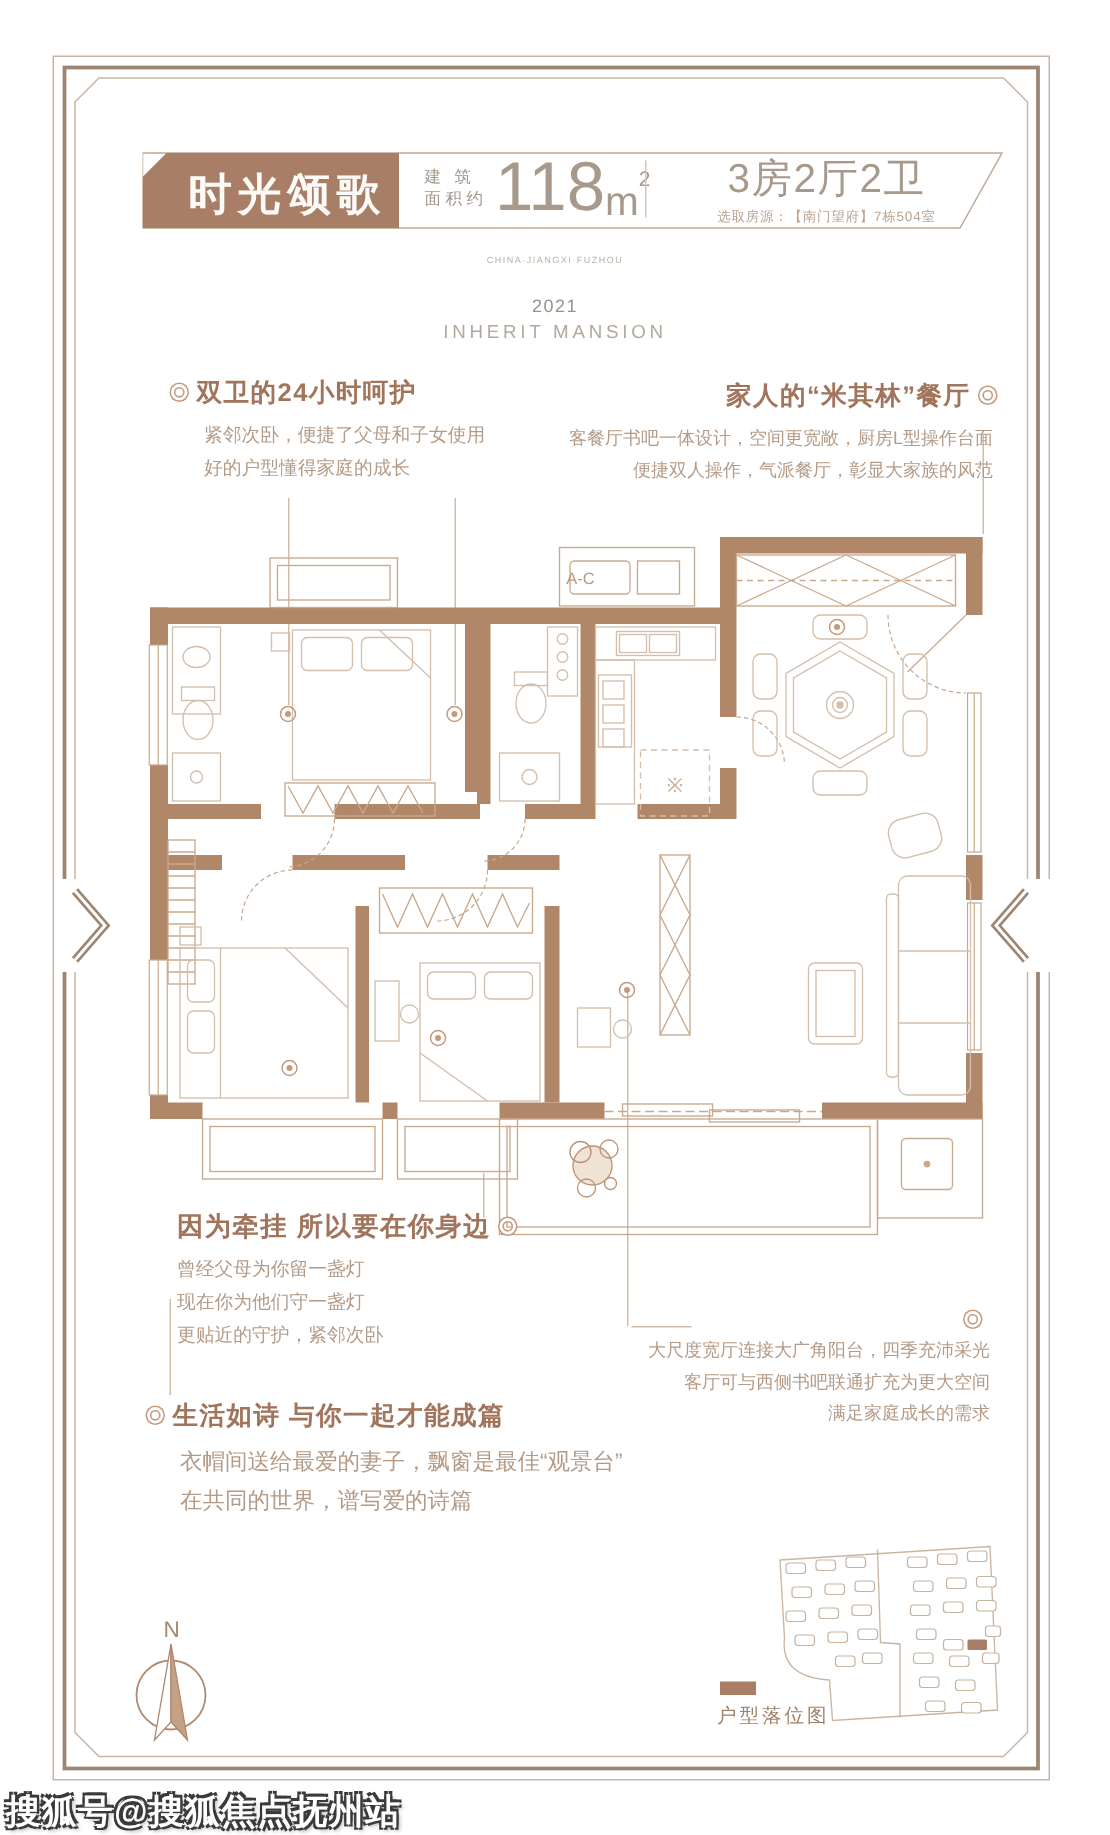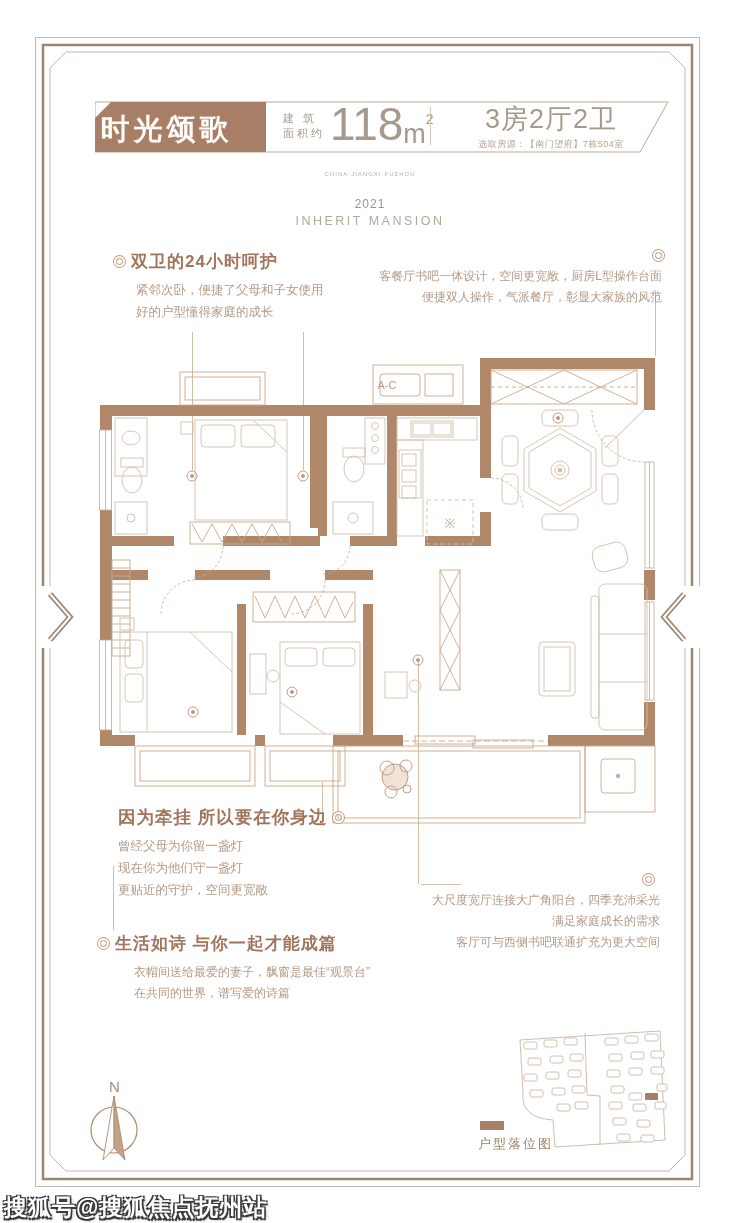--- a/index.html
+++ b/index.html
@@ -59,21 +59,21 @@
   <g>
     <polyline points="684,594 664,617 684,640" fill="none" stroke="#9d8671" stroke-width="5.5"></polyline>
     <polyline points="684,594 664,617 684,640" fill="none" stroke="#ffffff" stroke-width="2"></polyline>
   </g>
 </svg>
 
 <svg class="abs z3" style="left:95px;top:100px;" width="585" height="54" viewBox="0 0 585 54">
   <path d="M0,2 L573,2 L545,52 L0,52 Z" fill="#ffffff" stroke="#bfa993" stroke-width="1"></path>
   <path d="M0,18 L16,2 L171,2 L171,52 L0,52 Z" fill="#a87f66"></path>
 </svg>
-<div class="abs badge-text z3" style="left:81px;top:110px;width:171px;">时光颂歌</div>
+<div class="abs badge-text z3" style="left:106px;top:110px;width:171px;">时光颂歌</div>
 <div class="abs area-label z3" style="left:283px;top:111px;">
     <div>建 筑</div>
     <div>面积约</div>
   </div>
 <div class="abs area-num z3" style="left:330px;top:102px;">
   <span class="n">118</span>
     <span class="m">m</span>
     <span class="s">2</span>
 </div>
 <div class="abs v-divider z3" style="left:430px;top:107px;height:38px;"></div>
@@ -92,20 +92,21 @@
     <span>双卫的24小时呵护</span>
     </div>
   <div class="ann-body" style="margin-left:20px;">
       <div>紧邻次卧，便捷了父母和子女使用</div>
       <div>好的户型懂得家庭的成长</div>
     </div>
 </div>
 
 <div class="abs z3 right-align" style="right:78px;top:252px;width:330px;">
   <div class="ann-title">
+      <span>家人的“米其林”餐厅</span>
     <span class="donut" style="margin-right:0;"></span>
     </div>
   <div class="ann-body" style="font-size:12px;">
       <div>客餐厅书吧一体设计，空间更宽敞，厨房L型操作台面</div>
       <div>便捷双人操作，气派餐厅，彰显大家族的风范</div>
     </div>
 </div>
 
 <div class="abs vline" style="left:192px;top:332px;height:138px;"></div>
 <div class="abs vline" style="left:303px;top:332px;height:138px;"></div>
@@ -325,41 +326,41 @@
 </svg>
 
 <div class="abs z3" style="left:118px;top:805px;width:300px;">
   <div class="ann-title" style="font-size:17.5px;">
     <span>因为牵挂 所以要在你身边</span>
     <span class="donut"></span>
     </div>
   <div class="ann-body">
       <div>曾经父母为你留一盏灯</div>
       <div>现在你为他们守一盏灯</div>
-      <div>更贴近的守护，空间更宽敞</div>
+      <div>更贴近的守护，紧邻次卧</div>
     </div>
 </div>
 
 <div class="abs z3 right-align" style="right:80px;top:876px;width:290px;">
   <div class="ann-title">
       <span class="donut"></span>
     </div>
   <div class="ann-body" style="font-size:12px;">
       <div>大尺度宽厅连接大广角阳台，四季充沛采光</div>
+      <div>客厅可与西侧书吧联通扩充为更大空间</div>
       <div>满足家庭成长的需求</div>
-      <div>客厅可与西侧书吧联通扩充为更大空间</div>
     </div>
 </div>
 
 <div class="abs z3" style="left:100px;top:932px;width:330px;">
   <div class="ann-title">
       <span class="donut" style="margin-left:0;"></span>
     <span>生活如诗 与你一起才能成篇</span>
     </div>
-  <div class="ann-body" style="font-size:12px;margin-left:34px;">
+  <div class="ann-body" style="font-size:15px;margin-left:20px;">
       <div>衣帽间送给最爱的妻子，飘窗是最佳“观景台”</div>
       <div>在共同的世界，谱写爱的诗篇</div>
     </div>
 </div>
 
 <div class="abs z3" style="left:80px;top:1078px;width:80px;height:95px;">
   <div class="compass-n" style="position:absolute;left:29px;top:0;">N</div>
   <svg width="80" height="95" style="position:absolute;left:0;top:0;">
     <circle cx="34" cy="52" r="23" fill="none" stroke="#b08a6e" stroke-width="1.2"></circle>
     <polygon points="34,18 23,82 34,70" fill="#ffffff" stroke="#b08a6e" stroke-width="0.9"></polygon>

